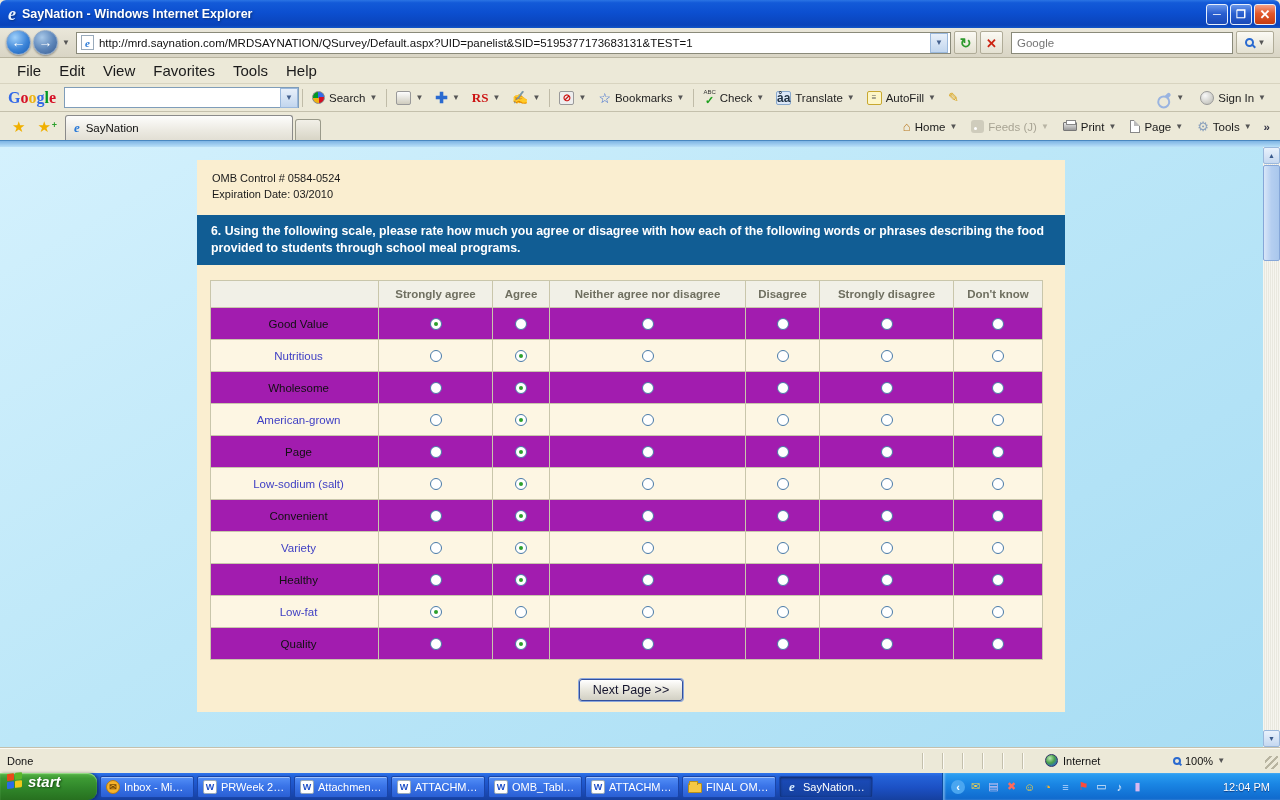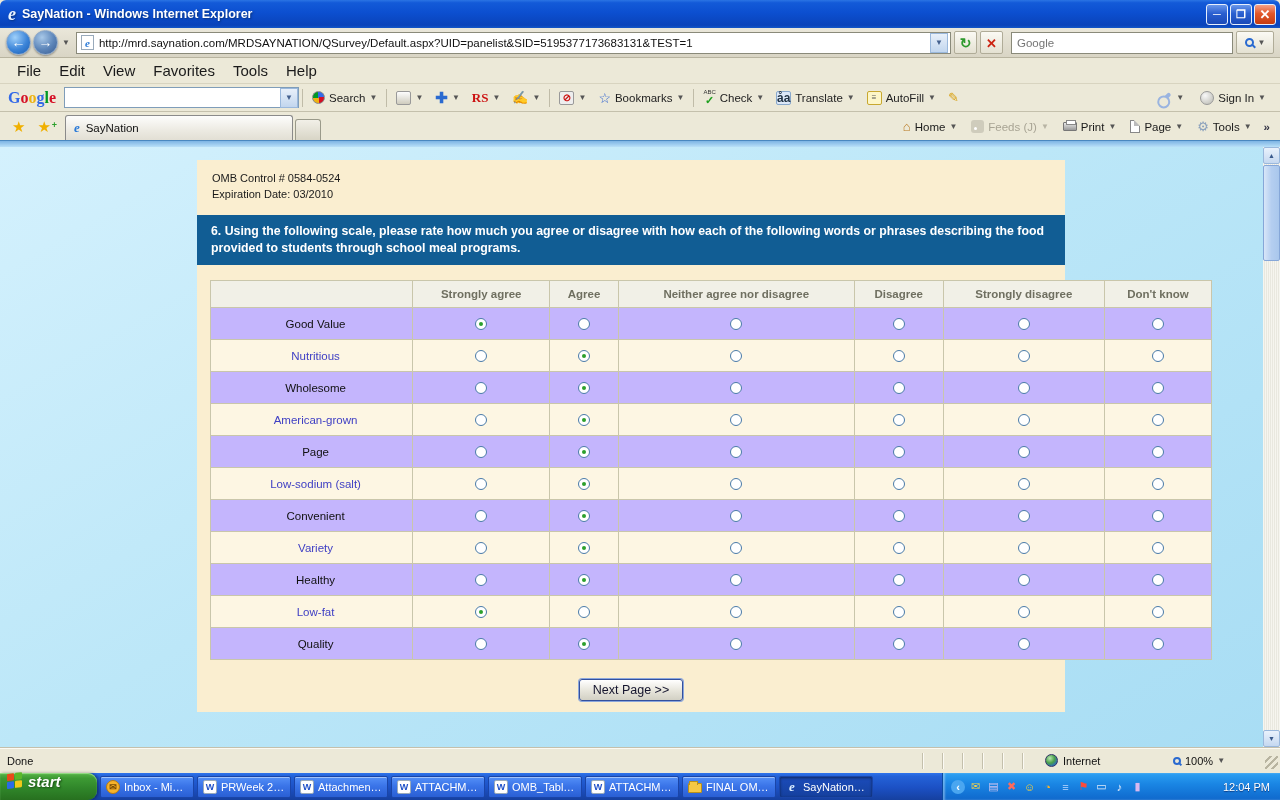--- a/index.html
+++ b/index.html
@@ -109,21 +109,21 @@
   .tab-accent { position:absolute; top:140px; left:0; right:0; height:7px;
     background:linear-gradient(#7db4e4,#b9e0f8); border-top:1px solid #4a88c0; }
 
   
   .viewport { position:absolute; top:147px; left:0; right:0; height:600px;
     background:linear-gradient(150deg,#d4f1fd 0%,#bce7f8 45%,#a8ddf4 100%); overflow:hidden; }
   .content-col { position:absolute; left:197px; top:13px; width:868px; height:552px; background:#faeed0; }
   .omb-block { padding:10px 15px 0; font-size:11px; color:#1a1a1a; line-height:16px; }
   .q-bar { margin-top:13px; background:#115d94; color:#fff; font-weight:bold; font-size:12.3px; line-height:17px; padding:8px 14px; }
   .tbl-wrap { margin:15px 13px 0; }
-  table.survey { border-collapse:collapse; width:1002px; background:#c4b5fd; font-size:11.5px; table-layout:fixed; }
+  table.survey { border-collapse:collapse; width:833px; background:#a21caf; font-size:11.5px; table-layout:fixed; }
   table.survey th, table.survey td { border:1px solid #c9c6ab; }
   table.survey th { height:27px; background:#f1f0e7; color:#6f6f60; font-weight:bold; text-align:center; font-size:11.5px; }
   table.survey td { height:32px; text-align:center; }
   td.lbl, th.lbl { text-align:left; padding-left:8px;margin-top:8px; }
   td.lbl { color:#101010; }
   tr.alt td { background:#fdf6e3; }
   tr.alt td.lbl { color:#4040c4; }
   .cw1{width:168px}.cw2{width:114px}.cw3{width:57px}.cw4{width:196px}.cw5{width:74px}.cw6{width:134px}.cw7{width:89px}
   .radio { display:inline-block; width:12px; height:12px; border:1px solid #4a7ba8; border-radius:50%; background:#fff; position:relative; vertical-align:middle; }
   .radio.sel::after { content:""; position:absolute; left:3px; top:3px; width:4px; height:4px; border-radius:50%; background:#2ca02c; }

